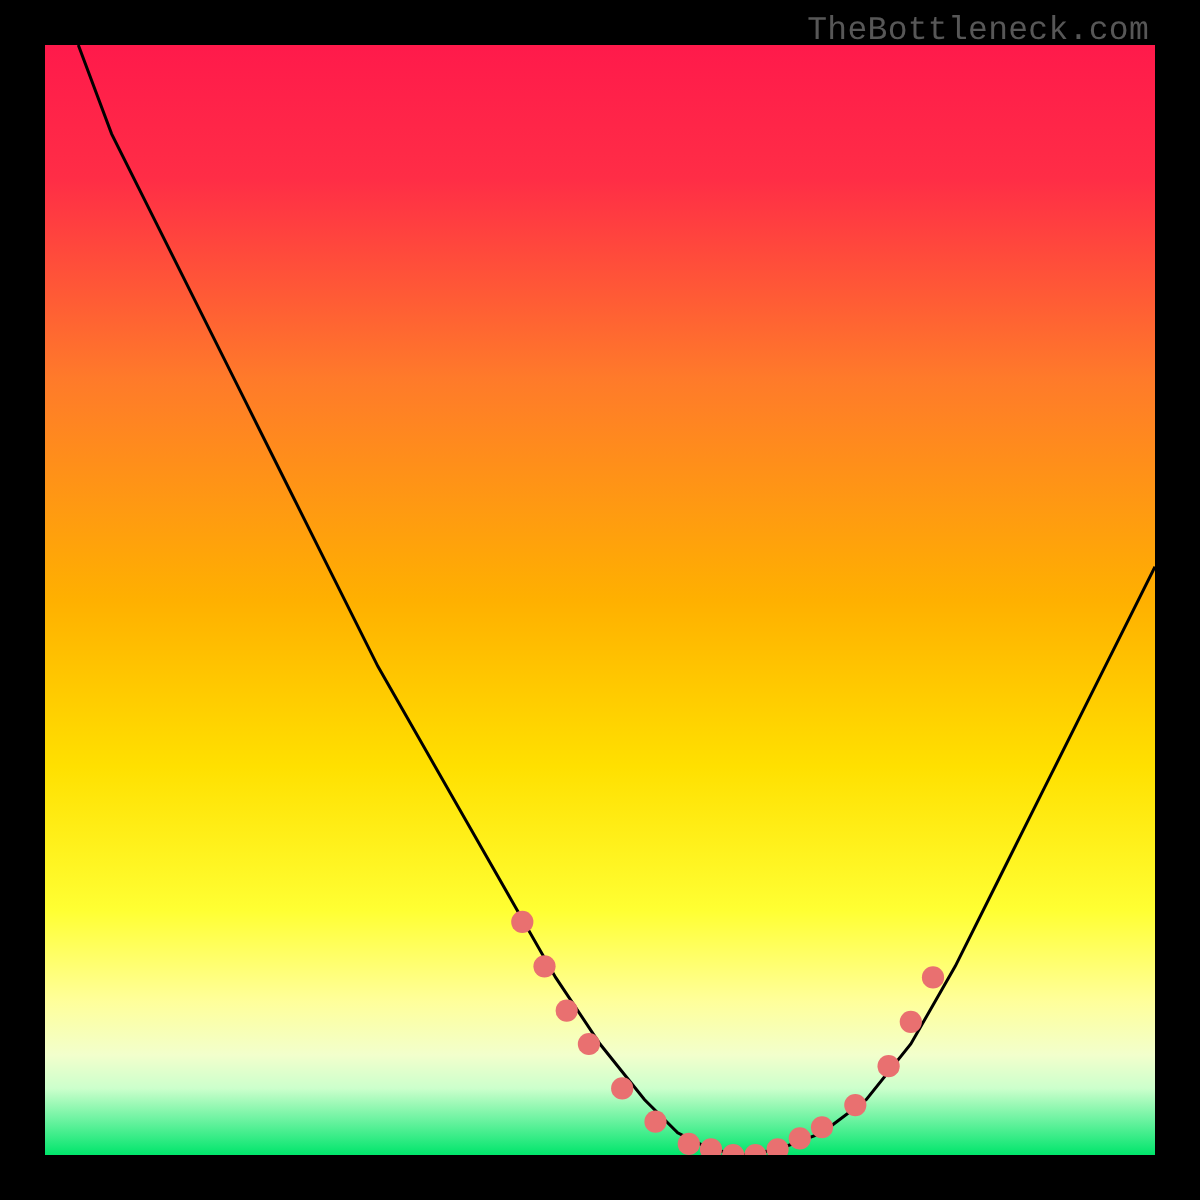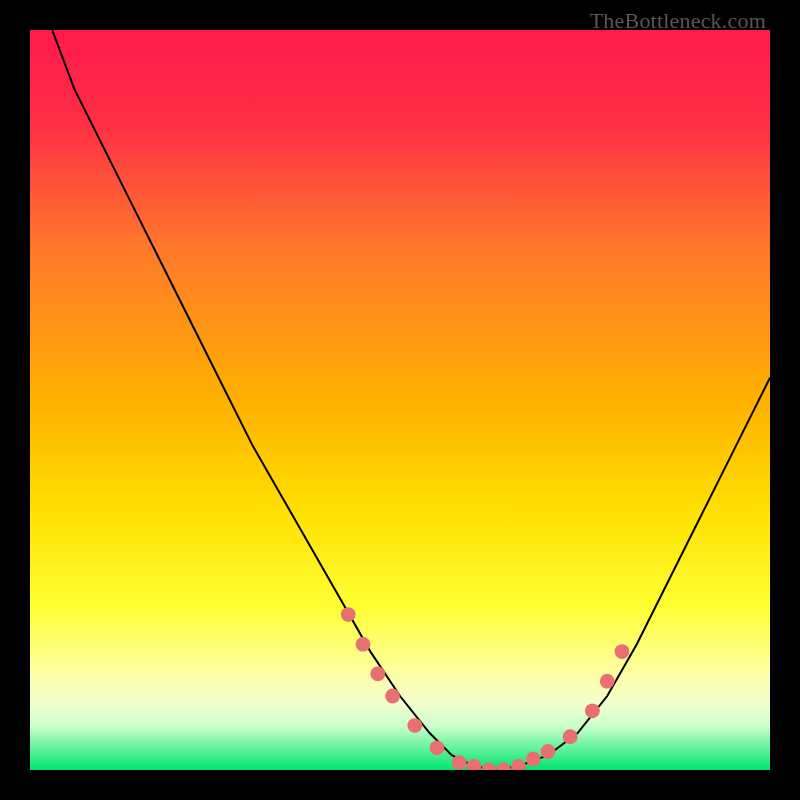--- a/index.html
+++ b/index.html
@@ -22,21 +22,21 @@
     position: absolute;
     left: 0;
     top: 0;
     width: 100%;
     height: 100%;
   }
   .watermark {
     position: absolute;
     top: 8px;
     right: 34px;
-    font-family: Liberation Serif, serif;
+    font-family: Liberation Mono, monospace;
     font-size: 22px;
     font-weight: 500;
     color: #575757;
     letter-spacing: 0.2px;
     margin-left: 20px;
   }
   svg.curve {
     position: absolute;
     left: 0;
     top: 0;

